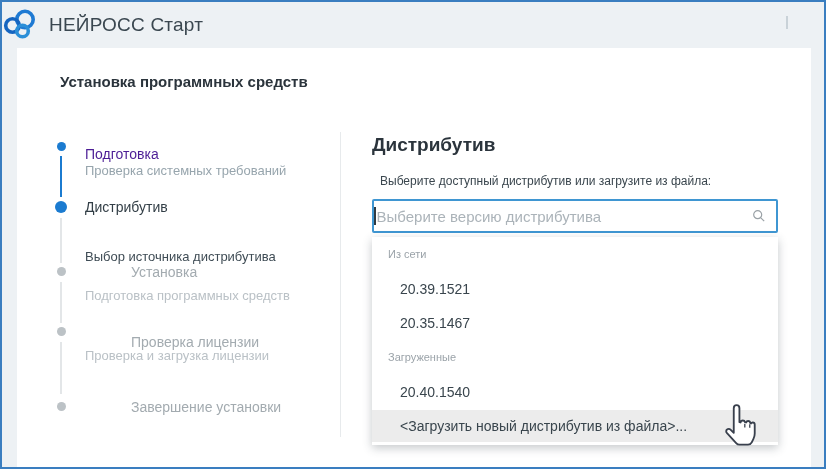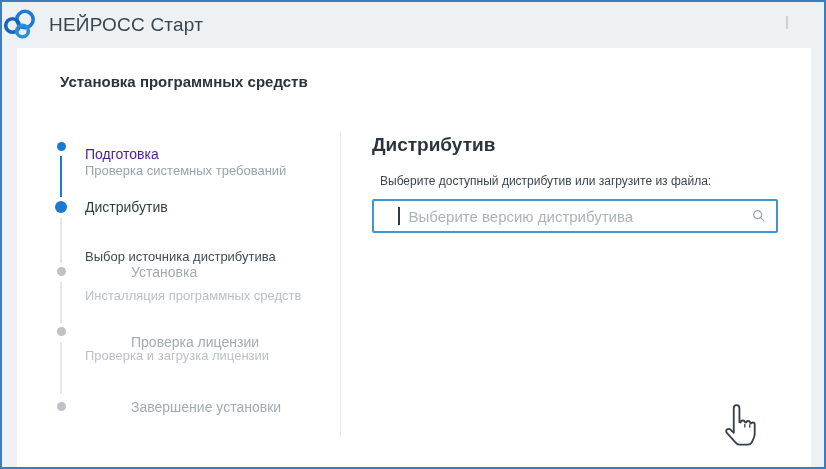--- a/index.html
+++ b/index.html
@@ -64,21 +64,21 @@
     position: absolute; left: 355px; top: 86px;
     font-size: 19px; line-height: 22px; font-weight: 700; color: #2b343c;
   }
   .main-desc {
     position: absolute; left: 355px; top: 124px;
     font-size: 12px; line-height: 18px; color: #3a464e; margin-left: 8px;
   }
   .combo {
     position: absolute; left: 355px; top: 151px; width: 406px; height: 34px;
     border: 2px solid #3f96d2; border-radius: 2px; background: #fff;
-    display: flex; align-items: center; padding: 0 10px 0 24px; gap: 8px;
+    display: flex; align-items: center; padding: 0 10px 0 0;
   }
   .caret {
     width: 1.5px; height: 18px; background: #2f3a42; margin-right: 1px;
     animation: blink 1.1s step-end infinite;
   }
   @keyframes blink { 50% { opacity: 0; } }
   .combo input {
     flex: 1; border: none; outline: none; background: transparent;
     font-family: "Liberation Sans", sans-serif; font-size: 15px; color: #39454d;
   }
@@ -128,21 +128,21 @@
     <div class="step-sub s-completed" style="top:114px;">Проверка системных требований</div>
 
     <span class="dot blue big" style="left:38px; top:153px;"></span>
     <div class="connector gray" style="top:170px; height:45px;"></div>
     <div class="step-title t-active" style="top:150px;">Дистрибутив</div>
     <div class="step-sub s-active" style="top:174px;">Выбор источника дистрибутива</div>
 
     <span class="dot gray" style="left:40px; top:219px;"></span>
     <div class="connector gray" style="top:234px; height:41px;"></div>
     <div class="step-title t-pending" style="top:215px;">Установка</div>
-    <div class="step-sub s-pending" style="top:239px;">Инсталляция программных средств</div>
+    <div class="step-sub s-pending" style="top:239px;">Подготовка программных средств</div>
 
     <span class="dot gray" style="left:40px; top:279px;"></span>
     <div class="connector gray" style="top:294px; height:52px;"></div>
     <div class="step-title t-pending" style="top:285px;text-align:center;">Проверка лицензии</div>
     <div class="step-sub s-pending" style="top:299px;">Проверка и загрузка лицензии</div>
 
     <span class="dot gray" style="left:40px; top:354px;"></span>
     <div class="step-title t-pending" style="top:350px;">Завершение установки</div>
   </div>
 
@@ -153,20 +153,28 @@
 
   <div class="combo">
     <span class="caret"></span>
     <input type="text" value="" placeholder="Выберите версию дистрибутива" style="">
     <svg class="magnifier" viewBox="0 0 14 14">
       <circle cx="5.7" cy="5.7" r="4" fill="none" stroke="#9aa1a6" stroke-width="1.2"></circle>
       <line x1="8.8" y1="8.8" x2="12.2" y2="12.2" stroke="#9aa1a6" stroke-width="1.2"></line>
     </svg>
   </div>
 
+  <div class="dropdown">
+    <div class="dd-group" style="top:10px;">Из сети</div>
+    <div class="dd-item" style="top:35px;">20.39.1521</div>
+    <div class="dd-item" style="top:69px;">20.35.1467</div>
+    <div class="dd-group" style="top:113px;">Загруженные</div>
+    <div class="dd-item" style="top:138px;">20.40.1540</div>
+    <div class="dd-item highlight" style="top:173px;">&lt;Загрузить новый дистрибутив из файла&gt;...</div>
+  </div>
 </div>
 
 <svg class="cursor" width="34" height="44" viewBox="0 0 24 30">
   <path d="M8.3 2.4 C8.3 1.2 9.2 0.3 10.3 0.3 C11.4 0.3 12.3 1.2 12.3 2.4 L12.3 12.3 L13.1 12.5
            C13.2 11.7 13.9 11.1 14.7 11.1 C15.5 11.1 16.1 11.6 16.3 12.3 L17 12.5
            C17.2 11.9 17.8 11.5 18.4 11.5 C19.3 11.5 19.9 12.1 20 13 L20.5 13.2
            C20.7 12.8 21.2 12.5 21.7 12.5 C22.5 12.5 23.1 13.2 23.1 14 L23.1 20.3
            C23.1 21.6 22.8 22.9 22.2 24.1 L21 26.6 C20.5 27.6 19.5 28.2 18.4 28.2 L12.4 28.2
            C11.5 28.2 10.6 27.8 10 27.1 L3.4 19.9 C2.8 19.2 2.8 18.1 3.5 17.5
            C4.2 16.8 5.3 16.8 6 17.5 L8.3 19.8 Z" fill="#ffffff" stroke="#39404d" stroke-width="1.3" stroke-linejoin="round"></path>

